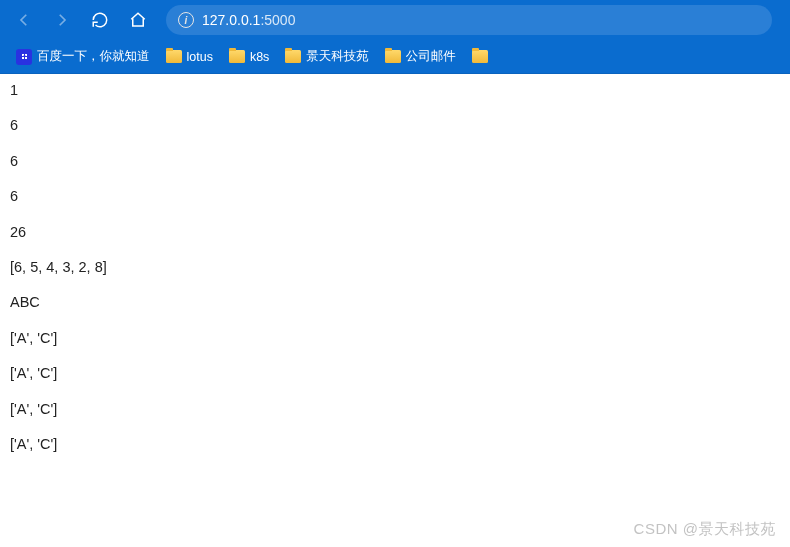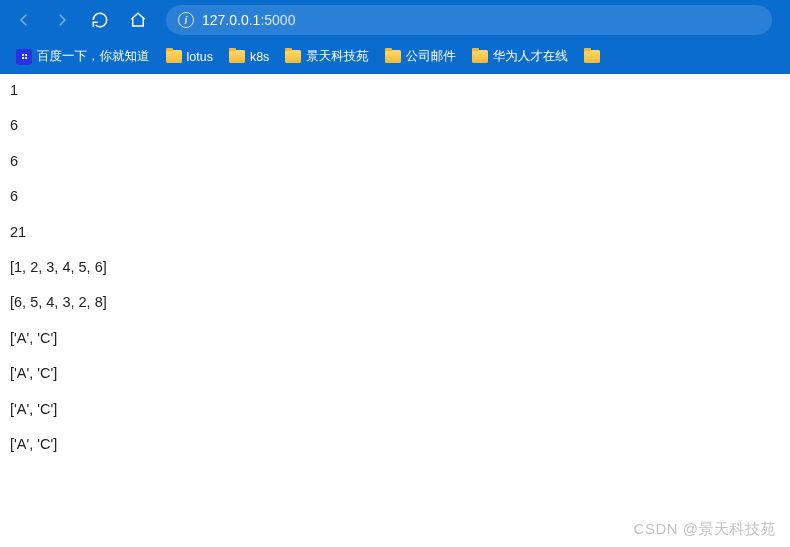--- a/index.html
+++ b/index.html
@@ -177,35 +177,31 @@
   <div class="bm-item">
     <span class="folder-icon"></span>
     <span>景天科技苑</span>
   </div>
   <div class="bm-item">
     <span class="folder-icon"></span>
     <span>公司邮件</span>
   </div>
   <div class="bm-item">
     <span class="folder-icon"></span>
-    <span>华为人才在线</span>
-  </div>
-  <div class="bm-item">
-    <span class="folder-icon"></span>
 
   </div>
 </div>
 
 <div class="content">
   <p>1</p>
   <p>6</p>
   <p>6</p>
   <p>6</p>
-  <p>21</p>
-  <p>[1, 2, 3, 4, 5, 6]</p>
+  <p>26</p>
   <p>[6, 5, 4, 3, 2, 8]</p>
+  <p>ABC</p>
   <p>['A', 'C']</p>
   <p>['A', 'C']</p>
   <p>['A', 'C']</p>
   <p>['A', 'C']</p>
 </div>
 
 <div class="watermark">CSDN @景天科技苑</div>
 
 </body></html>

